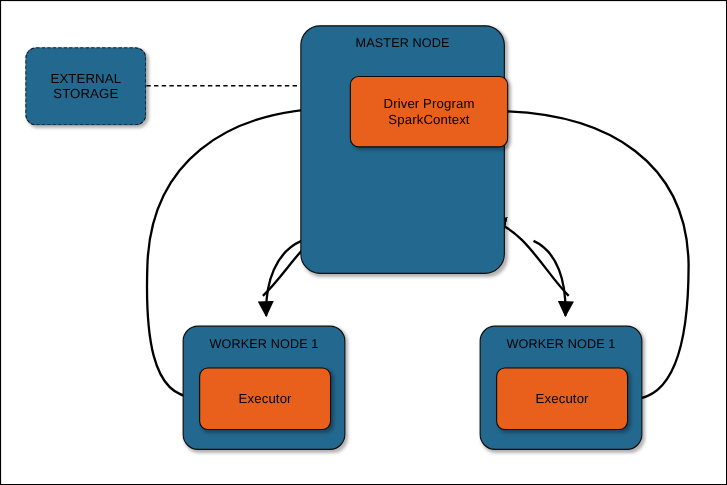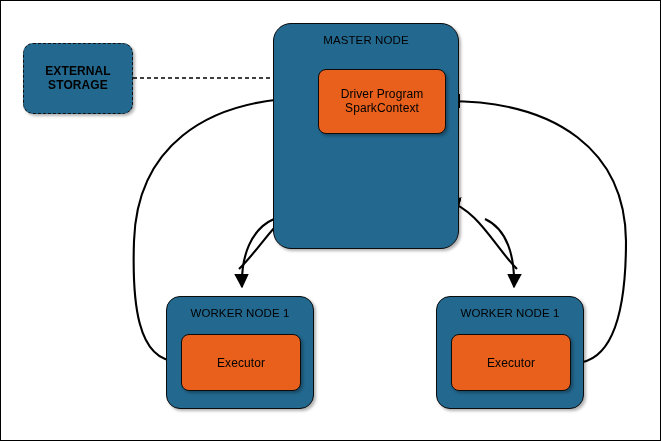--- a/index.html
+++ b/index.html
@@ -93,30 +93,30 @@
 
     <path d="M 238 268 C 262 245 280 208 310 200" fill="none" stroke="#000000" stroke-width="2.1" marker-end="url(#arrowEnd)"></path>
 
     <path d="M 575 362 C 612 360 625 310 625 240 C 624 150 556 100 446 100" fill="none" stroke="#000000" stroke-width="2.1" marker-end="url(#arrowEnd)"></path>
 
     <path d="M 484 218 C 506 228 514 255 513 286" fill="none" stroke="#000000" stroke-width="2.1" marker-end="url(#arrowEnd)"></path>
 
     <path d="M 516 268 C 494 246 476 208 446 200" fill="none" stroke="#000000" stroke-width="2.1" marker-end="url(#arrowEnd)"></path>
   </svg>
 
-  <div class="node node-blue dashed" style="left:22px; top:42px; width:110px; height:71px; border-radius:10px;font-weight:bold;">
+  <div class="node node-blue dashed" style="left:22px; top:42px; width:110px; height:71px; border-radius:10px;">
     <div class="label es-label">EXTERNAL
 STORAGE</div>
   </div>
 
   <div class="node node-blue" style="left:272px; top:22px; width:186px; height:226px; border-radius:18px;">
     <div class="label title-label">MASTER NODE</div>
   </div>
 
-  <div class="node node-orange" style="left:317px; top:68px; width:128px; height:65px; border-radius:8px;">
+  <div class="node node-orange" style="left:317px; top:68px; width:144px; height:65px; border-radius:8px;">
     <div class="label center-label">Driver Program
 SparkContext</div>
   </div>
 
 
   <div class="node node-blue" style="left:165px; top:295px; width:148px; height:113px; border-radius:14px;">
     <div class="label title-label">WORKER NODE 1</div>
   </div>
 
   <div class="node node-orange" style="left:180px; top:333px; width:120px; height:57px; border-radius:8px;">

